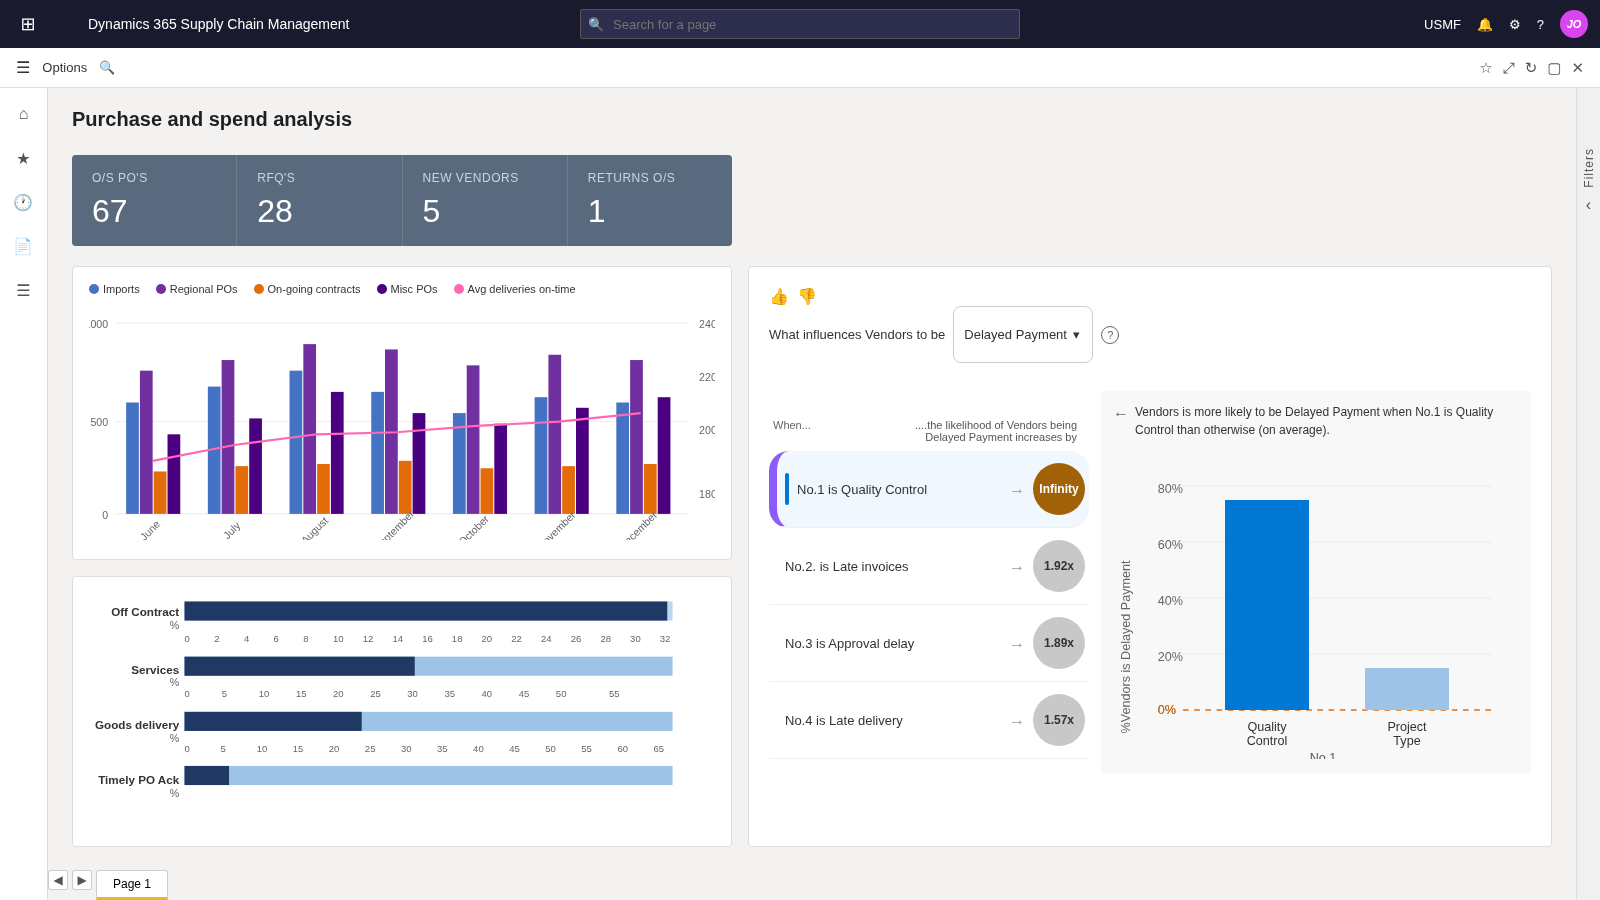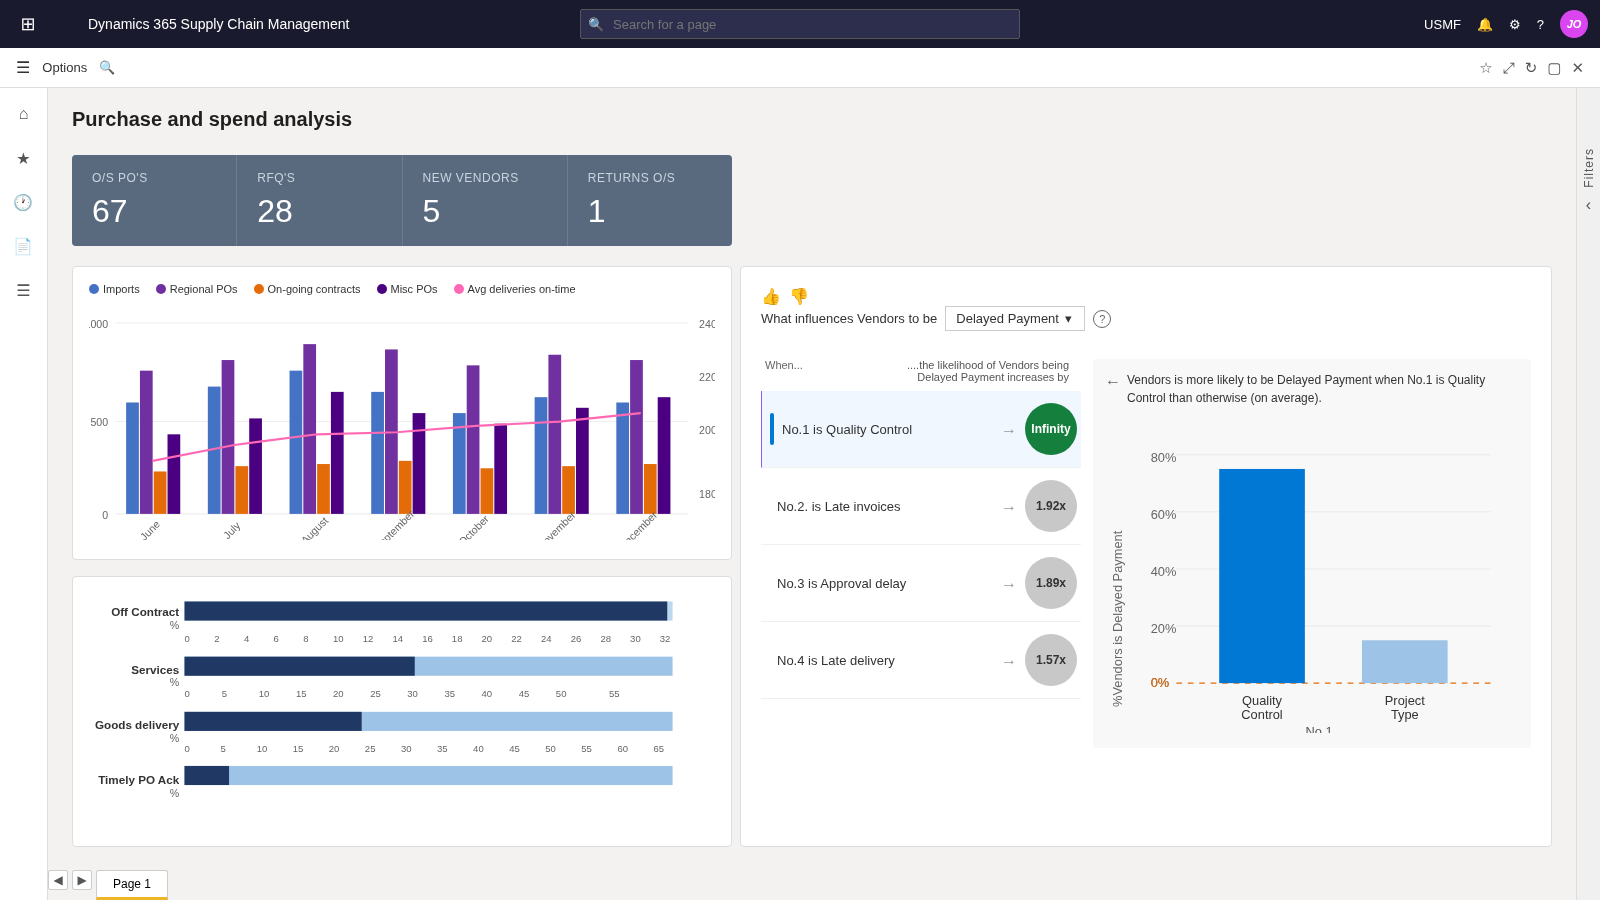--- a/index.html
+++ b/index.html
@@ -151,21 +151,21 @@
     }
     .kpi-value {
       font-size: 32px;
       font-weight: 300;
       color: #fff;
     }
 
     
     .charts-row {
       display: flex;
-      gap: 8px;
+      gap: 16px;
     }
     .left-charts { flex: 0 0 660px; display: flex; flex-direction: column; gap: 16px; }
     .right-panel { flex: 1; background: #fff; border-radius: 4px; border: 1px solid #ddd; padding: 20px; }
 
     
     .chart-card {
       background: #fff;
       border-radius: 4px;
       border: 1px solid #ddd;
       padding: 16px;
@@ -226,22 +226,22 @@
       margin-bottom: 28px;
       display: flex;
       align-items: center;
       gap: 8px;
     }
     .panel-dropdown {
       display: inline-flex;
       align-items: center;
       gap: 6px;
       border: 1px solid #ccc;
-      border-radius: 0;
-      padding: 4px 10px;
+      border-radius: 8px;
+      padding: 20px 10px;
       font-size: 13px;
       cursor: pointer;
       background: #fff;
       min-width: 140px;
     }
     .panel-question-mark {
       width: 18px;
       height: 18px;
       border-radius: 50%;
       border: 1px solid #666;
@@ -258,20 +258,21 @@
       display: flex;
       gap: 12px;
     }
     .influencer-list { flex: 0 0 320px; }
     .influencer-header {
       display: flex;
       font-size: 11px;
       color: #666;
       margin-bottom: 8px;
       padding: 0 4px;
+      margin-top: 28px;
     }
     .influencer-header .col-when { flex: 1; }
     .influencer-header .col-likelihood { flex: 1; text-align: right; padding-right: 20px; }
     .influencer-row {
       display: flex;
       align-items: center;
       padding: 12px 4px;
       border-bottom: 1px solid #f0f0f0;
       gap: 8px;
     }
@@ -292,21 +293,21 @@
       width: 52px;
       height: 52px;
       border-radius: 50%;
       display: flex;
       align-items: center;
       justify-content: center;
       font-size: 12px;
       font-weight: 600;
       flex-shrink: 0;
     }
-    .bubble-blue { background: #15803d; color: #fff; }
+    .bubble-blue { background: #a16207; color: #fff; }
     .bubble-gray { background: #c8c8c8; color: #333; }
 
     
     .influencer-detail {
       flex: 1;
       background: #f8f8f8;
       border-radius: 4px;
       padding: 12px;
       position: relative;
     }
@@ -614,21 +615,21 @@
         </div>
 
         <div class="influencer-body">
 
           <div class="influencer-list">
             <div class="influencer-header">
               <span class="col-when">When...</span>
               <span class="col-likelihood" style="font-size:11px;color:#555;text-align:right;flex:2;padding-right:8px;">....the likelihood of Vendors being Delayed Payment increases by</span>
             </div>
 
-            <div class="influencer-row" style="background:#f0f7ff;border-left:1px solid #8b5cf6;padding-left:8px;">
+            <div class="influencer-row" style="background:#f0f7ff;border-left:8px solid #8b5cf6;padding-left:8px;border-radius:20px;">
               <div class="influencer-bar-indicator"></div>
               <span class="influencer-label">No.1 is Quality Control</span>
               <span class="influencer-arrow">→</span>
               <div class="influencer-bubble bubble-blue">Infinity</div>
             </div>
 
             <div class="influencer-row">
               <div style="width:4px;height:32px;border-radius:2px;flex-shrink:0;"></div>
               <span class="influencer-label">No.2. is Late invoices</span>
               <span class="influencer-arrow">→</span>

